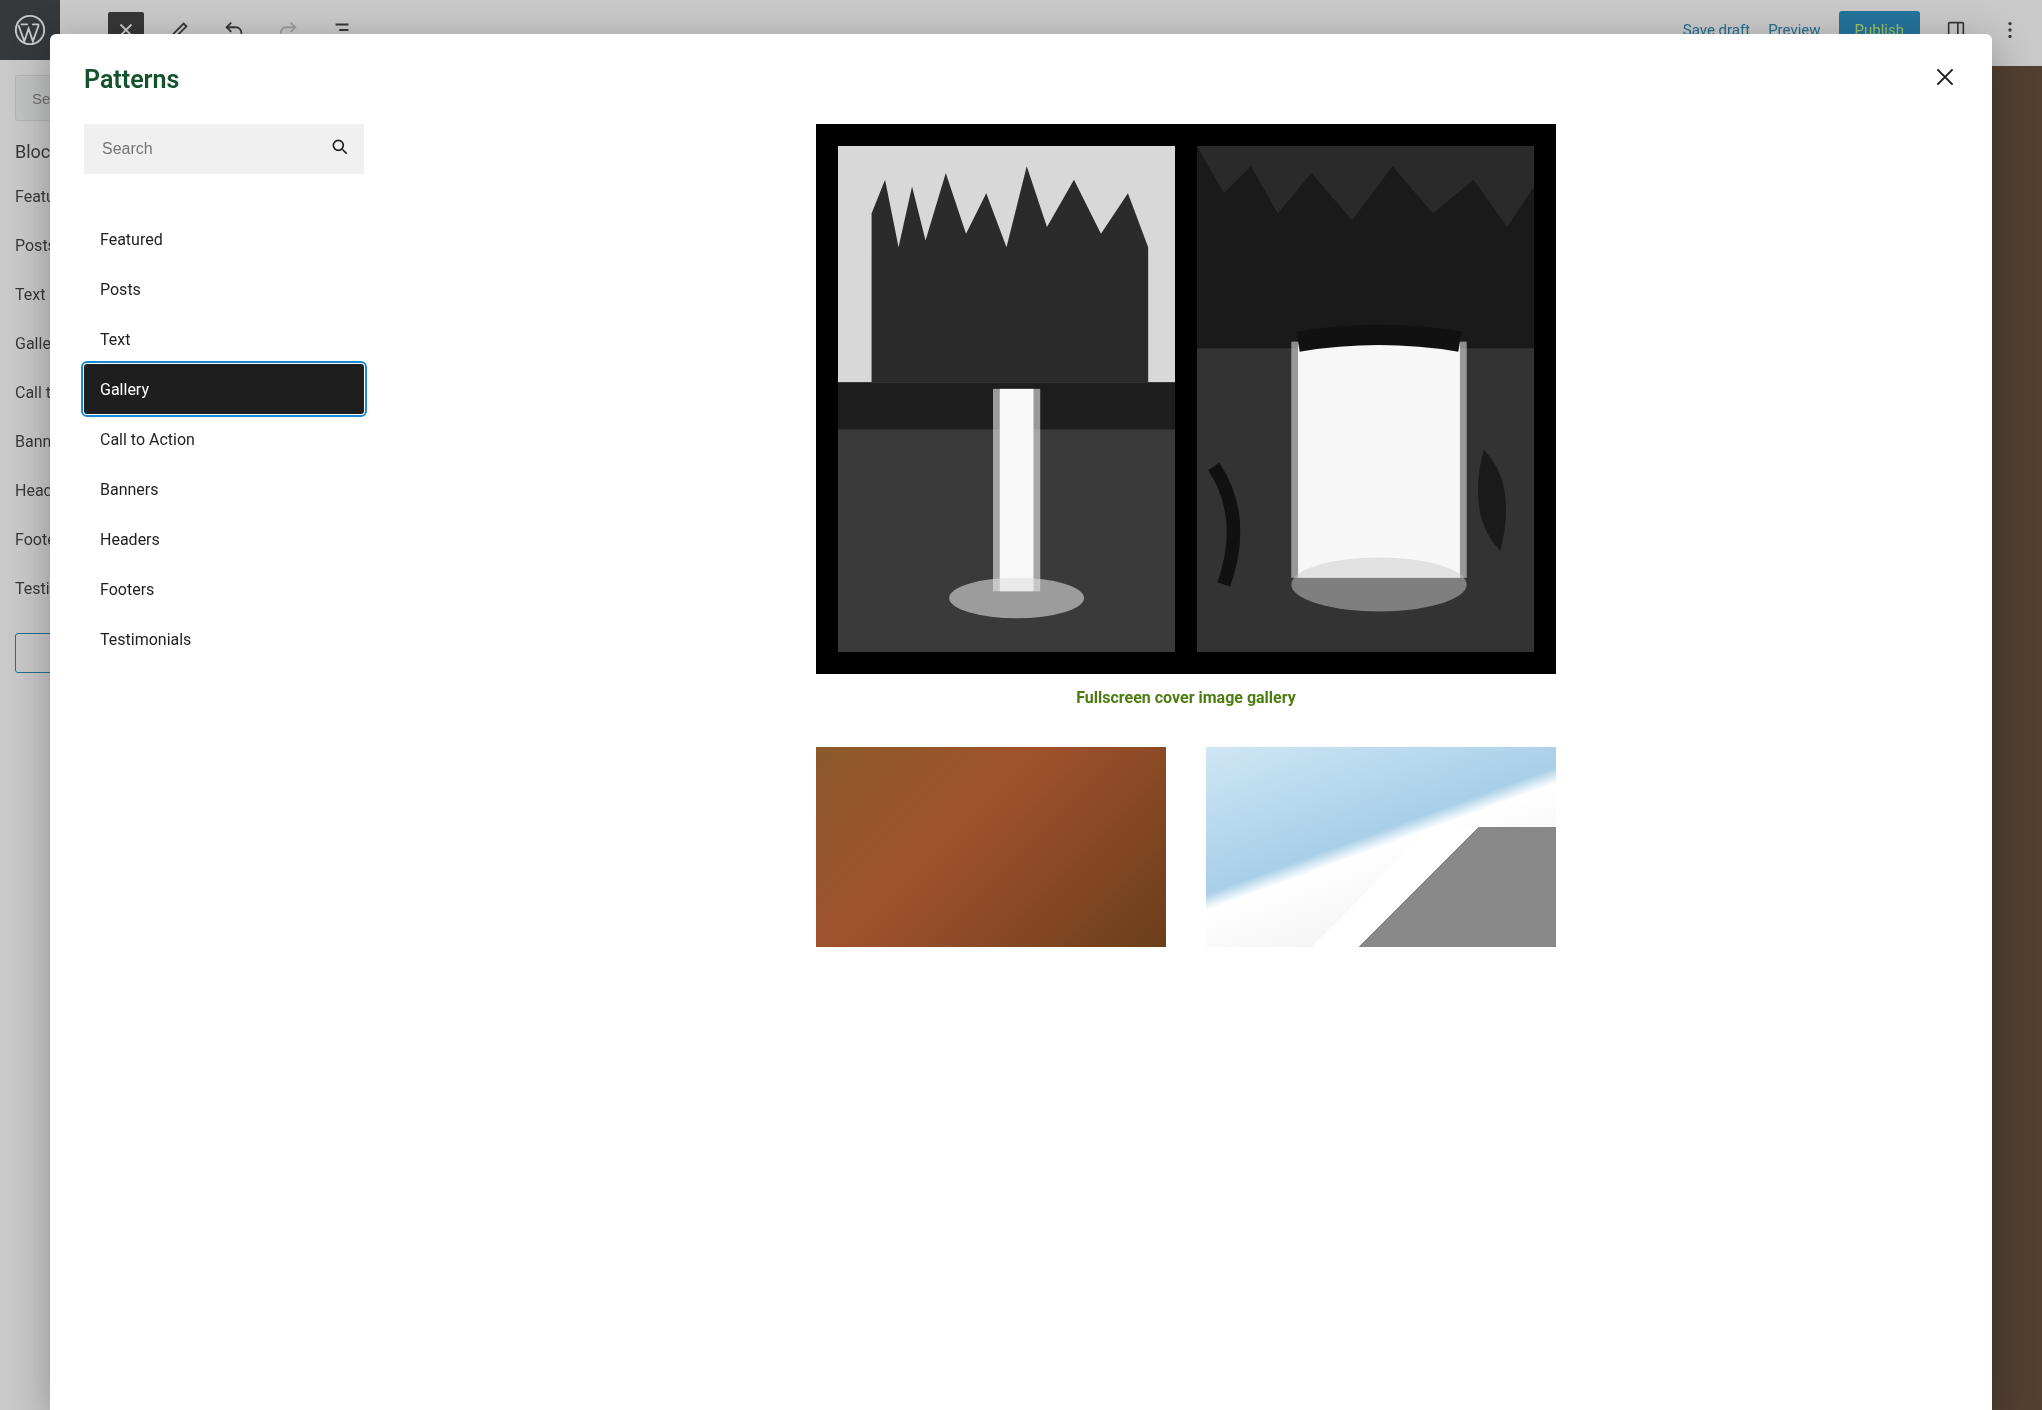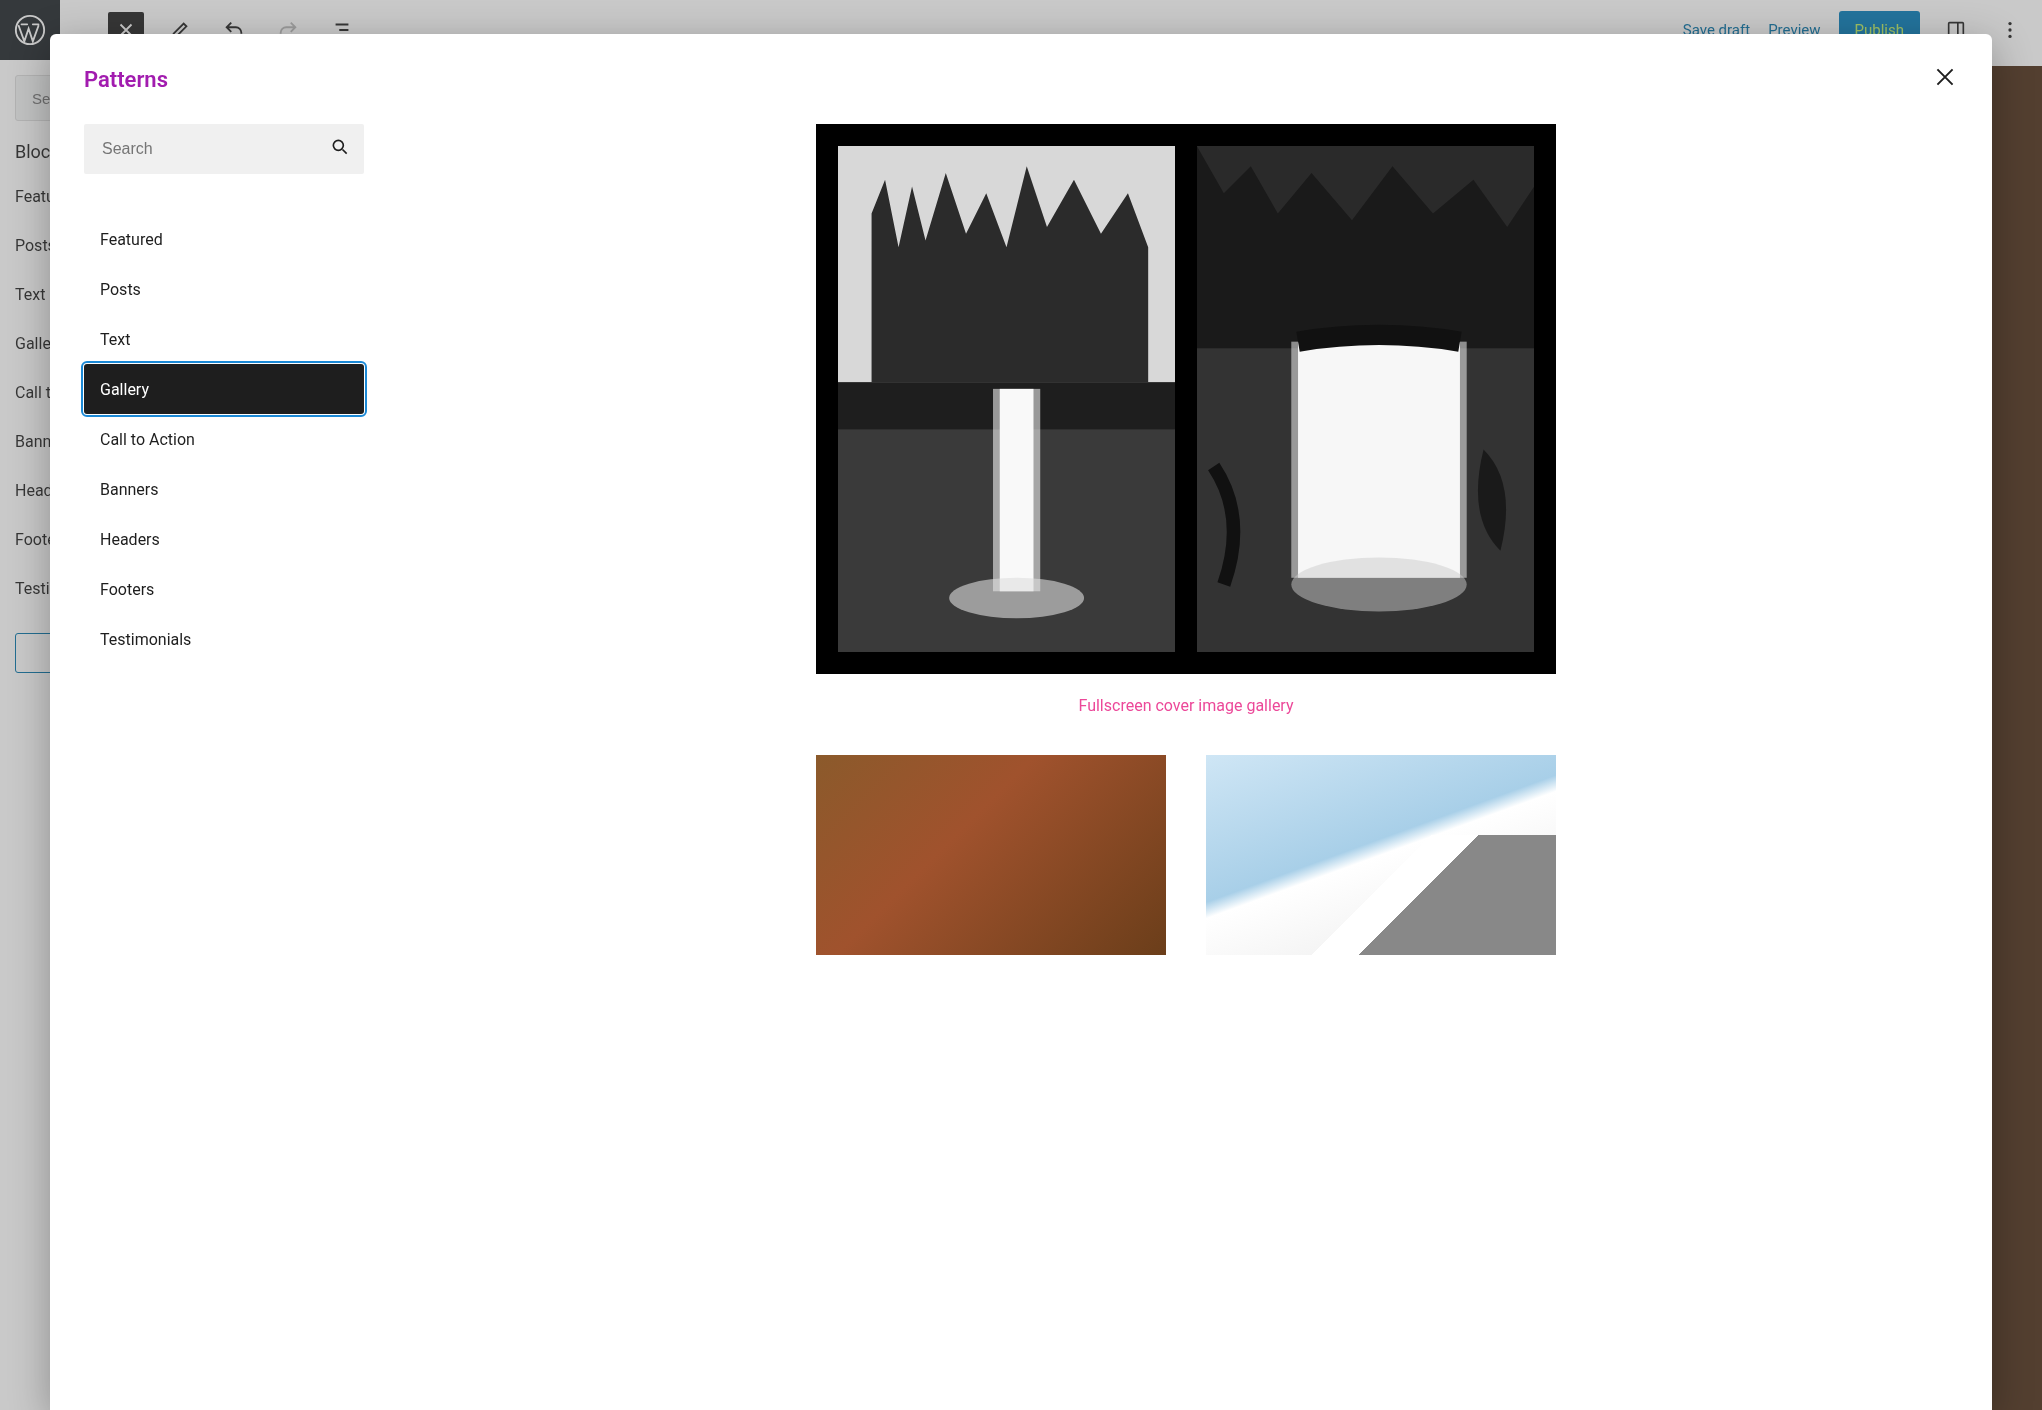--- a/index.html
+++ b/index.html
@@ -24,39 +24,39 @@
   .sidebar-under .s-item { font-size:16px; color:#1e1e1e; padding:15px 0; }
   .sidebar-under .explore { border:1.5px solid #0073aa; color:#0073aa; border-radius:3px; height:40px; display:flex; align-items:center; justify-content:center; font-size:15px; margin-top:20px;}
   .canvas { position:absolute; top:66px; left:280px; right:0; bottom:0; background:#4a2c15; }
 
   
   .scrim { position:absolute; inset:0; background:rgba(100,100,100,0.35); }
 
   
   .modal { position:absolute; top:34px; left:50px; right:50px; bottom:0; background:#fff; border-radius:6px 6px 0 0; box-shadow:0 10px 40px rgba(0,0,0,0.3); display:flex; flex-direction:column; overflow:hidden; }
   .modal-head { display:flex; align-items:center; justify-content:space-between; padding:30px 34px 10px 34px; }
-  .modal-title { font-size:22px; font-weight:600; color:#a21caf; }
+  .modal-title { font-size:25px; font-weight:600; color:#14532d; }
   .modal-close { cursor:pointer; color:#1e1e1e; }
   .modal-close svg { width:26px; height:26px; }
   .modal-body { flex:1; display:flex; overflow:hidden; padding: 20px 34px 0 34px; gap: 50px; }
 
   .cat-col { width: 280px; flex-shrink:0; display:flex; flex-direction:column; }
   .search-wrap { position:relative; }
   .search-wrap input { width:100%; height:50px; border:none; background:#f0f0f0; padding:0 50px 0 18px; font-size:16px; color:#555; border-radius:2px; outline:none; }
   .search-wrap .mag { position:absolute; right:14px; top:50%; transform:translateY(-50%); color:#1e1e1e; }
   .search-wrap .mag svg { width:20px; height:20px; }
   .cat-list { margin-top: 40px; display:flex; flex-direction:column; gap:0; }
   .cat-item { height:50px; display:flex; align-items:center; padding:0 16px; font-size:16px; color:#1e1e1e; border-radius:3px; cursor:pointer; }
   .cat-item.active { background:#1e1e1e; color:#fff; outline:2px solid #1b89d6; outline-offset:1px; }
 
   .results-col { flex:1; overflow-y:auto; display:flex; flex-direction:column; align-items:center; padding-bottom:0; }
   .pattern-card { width: 740px; }
   .pattern-preview { width:100%; aspect-ratio: 740/550; background:#000; padding:22px; display:flex; gap:22px; cursor:pointer; }
   .pattern-preview .img { flex:1; background:#555; position:relative; overflow:hidden; }
-  .pattern-label { text-align:center; font-size:16px; color:#ec4899; padding:22px 0 40px 0; }
+  .pattern-label { text-align:center; font-size:16px; color:#4d7c0f; padding:14px 0 40px 0;font-weight:bold; }
 
   .row2 { width:740px; display:flex; gap:40px; }
   .mini { flex:1; height:200px; cursor:pointer; }
   .mini.a { background:linear-gradient(135deg,#8b5a2b 0%, #a0522d 40%, #6b3e1a 100%); }
   .mini.b { background:linear-gradient(160deg,#cfe6f5 0%, #a8cfe8 45%, #fff 50%, #e8e8e8 100%); position:relative; }
   .mini.b::after{content:"";position:absolute;bottom:0;left:0;right:0;height:60%;background:linear-gradient(135deg,transparent 48%, #fff 48%, #fff 58%, #888 58%);}
 
   
   .wfall { width:100%; height:100%; display:block; }
 </style>

